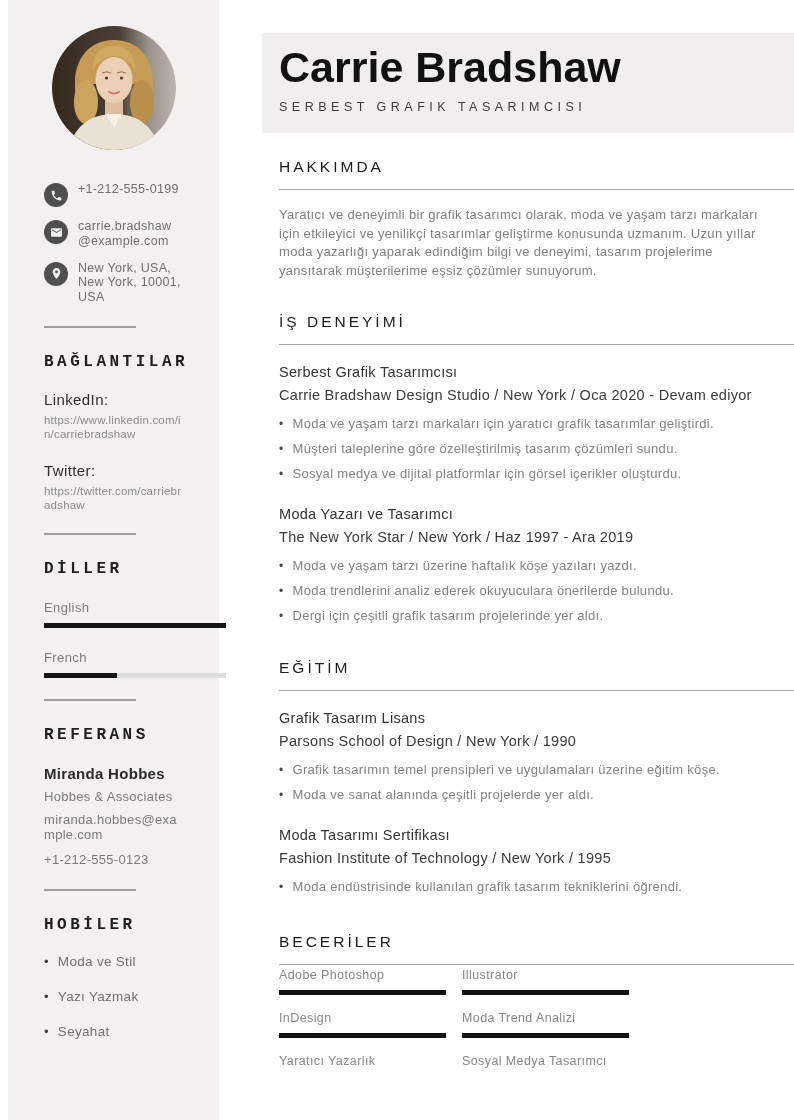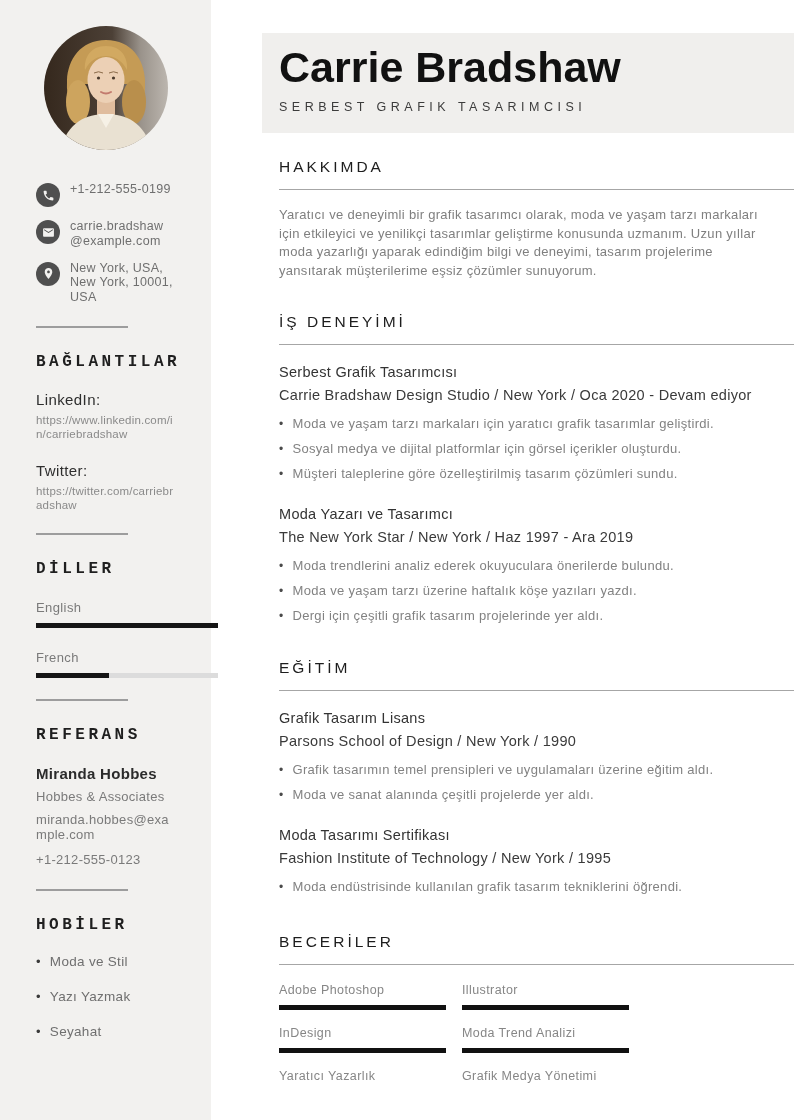--- a/index.html
+++ b/index.html
@@ -3,21 +3,21 @@
 <meta charset="utf-8">
 <style>
   html,body{margin:0;padding:0;}
   body{
     width:794px;height:1120px;position:relative;background:#ffffff;
     font-family:"Liberation Sans", sans-serif;overflow:hidden;
     -webkit-font-smoothing:antialiased;
   }
   
   .sidebar{
-    position:absolute;left:0;top:0;width:211px;height:1120px;
+    position:absolute;left:8px;top:0;width:211px;height:1120px;
     background:#f2f1ef;box-sizing:border-box;padding:26px 35px 0 36px;
   }
   .photo-wrap{width:124px;height:124px;border-radius:50%;overflow:hidden;margin:0 auto;}
   .photo-wrap svg{display:block;}
   .contact{margin-top:32px;}
   .contact-row{display:flex;gap:10px;margin-bottom:12px;align-items:flex-start;}
   .icon-circle{
     width:24px;height:24px;border-radius:50%;background:#4f4f4f;flex:none;
     display:flex;align-items:center;justify-content:center;margin-top:1px;
   }
@@ -66,21 +66,21 @@
   .entry-meta{margin-top:6px;font-size:14.5px;color:#3a3a3a;letter-spacing:.3px;padding-right:40px;line-height:1.3;}
   .bullets{list-style:none;margin:11px 0 0 0;padding:0;}
   .bullets li{
     font-size:13px;color:#828282;letter-spacing:.3px;margin-top:10px;
     display:flex;align-items:baseline;gap:9px;
   }
   .bullets li::before{content:"•";color:#4a4a4a;font-size:12px;}
   .sec-edu{margin-top:36px;}
   .sec-skills{margin-top:39px;}
   .skills-grid{
-    margin-top:18px;display:grid;grid-template-columns:167px 167px;
+    margin-top:3px;display:grid;grid-template-columns:167px 167px;
     column-gap:59px;row-gap:21px;gap:16px;
   }
   .skill-name{font-size:12.5px;color:#868686;}
   .skill-bar{margin-top:8px;height:5px;background:#dcdcdc;width:167px;}
   .skill-fill{height:100%;background:#111111;}
 </style>
 </head>
 <body>
 
 <aside class="sidebar">
@@ -204,44 +204,44 @@
   </section>
 
   <section class="section sec-exp">
     <h2 class="sec-h">İŞ DENEYİMİ</h2>
 
     <div class="entry">
       <div class="entry-title">Serbest Grafik Tasarımcısı</div>
       <div class="entry-meta">Carrie Bradshaw Design Studio / New York / Oca 2020 - Devam ediyor</div>
       <ul class="bullets">
         <li>Moda ve yaşam tarzı markaları için yaratıcı grafik tasarımlar geliştirdi.</li>
+        <li>Müşteri taleplerine göre özelleştirilmiş tasarım çözümleri sundu.</li>
         <li>Sosyal medya ve dijital platformlar için görsel içerikler oluşturdu.</li>
-        <li>Müşteri taleplerine göre özelleştirilmiş tasarım çözümleri sundu.</li>
       </ul>
     </div>
 
     <div class="entry">
       <div class="entry-title">Moda Yazarı ve Tasarımcı</div>
       <div class="entry-meta">The New York Star / New York / Haz 1997 - Ara 2019</div>
       <ul class="bullets">
+        <li>Moda ve yaşam tarzı üzerine haftalık köşe yazıları yazdı.</li>
         <li>Moda trendlerini analiz ederek okuyuculara önerilerde bulundu.</li>
-        <li>Moda ve yaşam tarzı üzerine haftalık köşe yazıları yazdı.</li>
         <li>Dergi için çeşitli grafik tasarım projelerinde yer aldı.</li>
       </ul>
     </div>
   </section>
 
   <section class="section sec-edu">
     <h2 class="sec-h">EĞİTİM</h2>
 
     <div class="entry">
       <div class="entry-title">Grafik Tasarım Lisans</div>
       <div class="entry-meta">Parsons School of Design / New York / 1990</div>
       <ul class="bullets">
-        <li>Grafik tasarımın temel prensipleri ve uygulamaları üzerine eğitim aldı.</li>
+        <li>Grafik tasarımın temel prensipleri ve uygulamaları üzerine eğitim köşe.</li>
         <li>Moda ve sanat alanında çeşitli projelerde yer aldı.</li>
       </ul>
     </div>
 
     <div class="entry">
       <div class="entry-title">Moda Tasarımı Sertifikası</div>
       <div class="entry-meta">Fashion Institute of Technology / New York / 1995</div>
       <ul class="bullets">
         <li>Moda endüstrisinde kullanılan grafik tasarım tekniklerini öğrendi.</li>
       </ul>
@@ -274,19 +274,19 @@
         <div class="skill-name">Moda Trend Analizi</div>
         <div class="skill-bar">
           <div class="skill-fill" style="width: 100%;"></div>
         </div>
       </div>
       <div class="skill">
         <div class="skill-name">Yaratıcı Yazarlık</div>
 
       </div>
       <div class="skill">
-        <div class="skill-name">Grafik Medya Yönetimi</div>
+        <div class="skill-name">Sosyal Medya Tasarımcı</div>
 
       </div>
 
     </div>
   </section>
 </main>
 
 </body></html>

